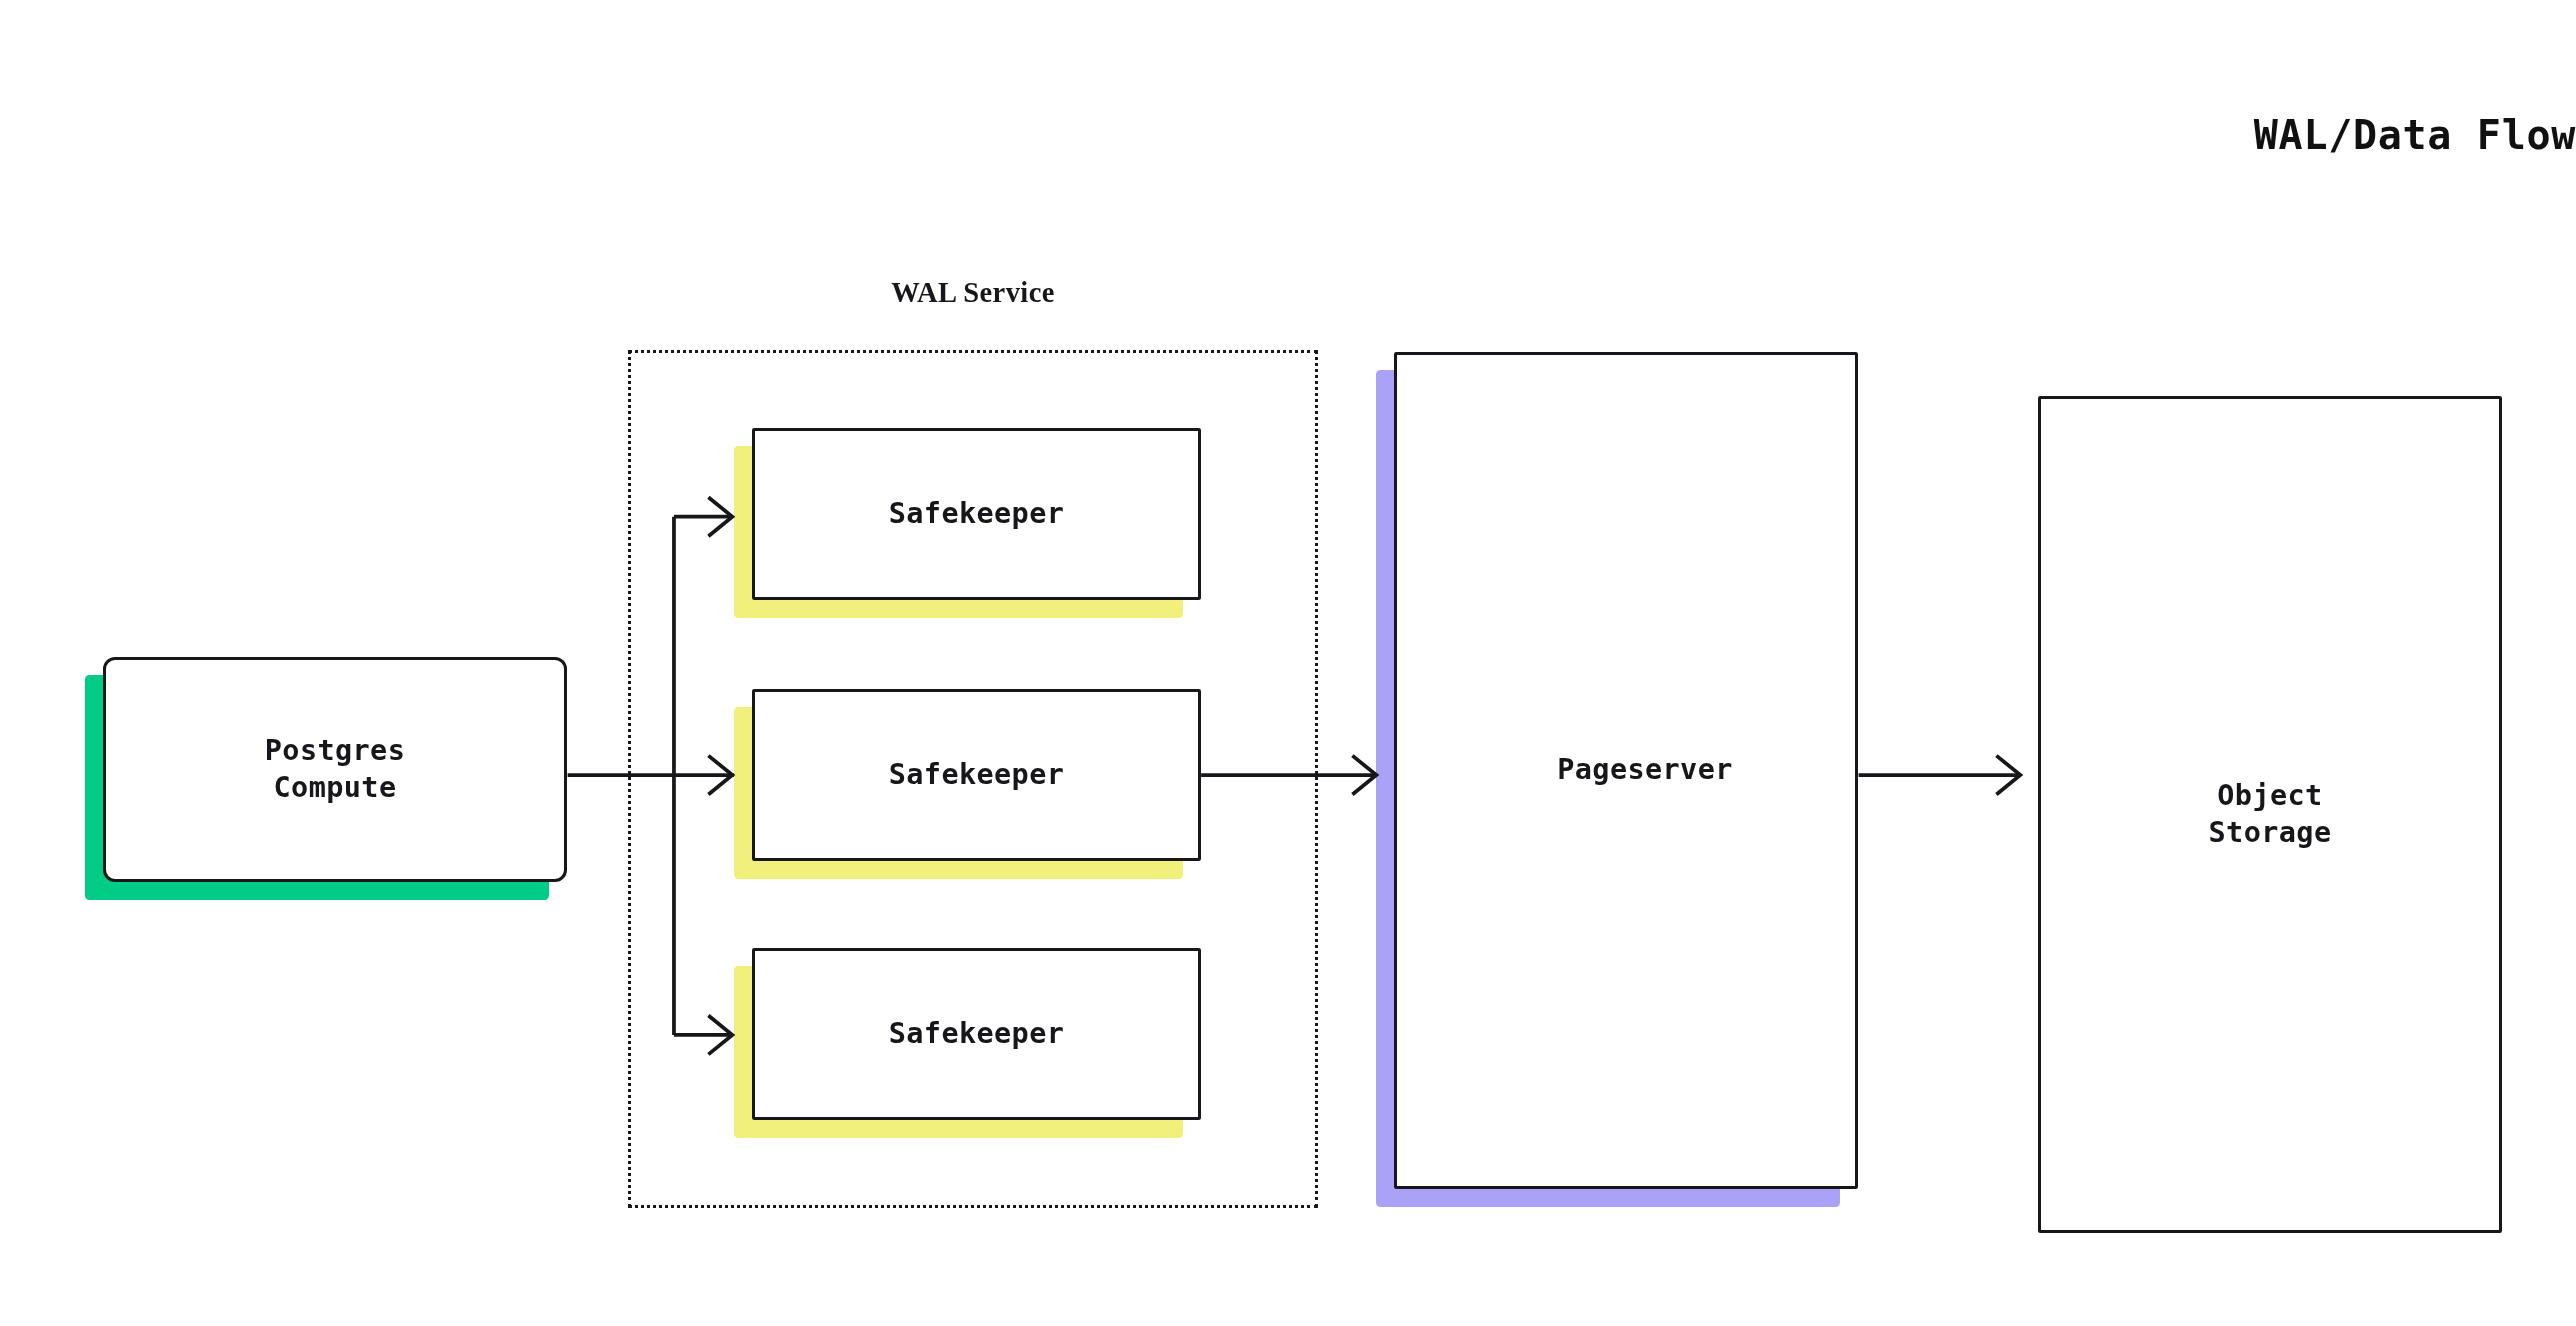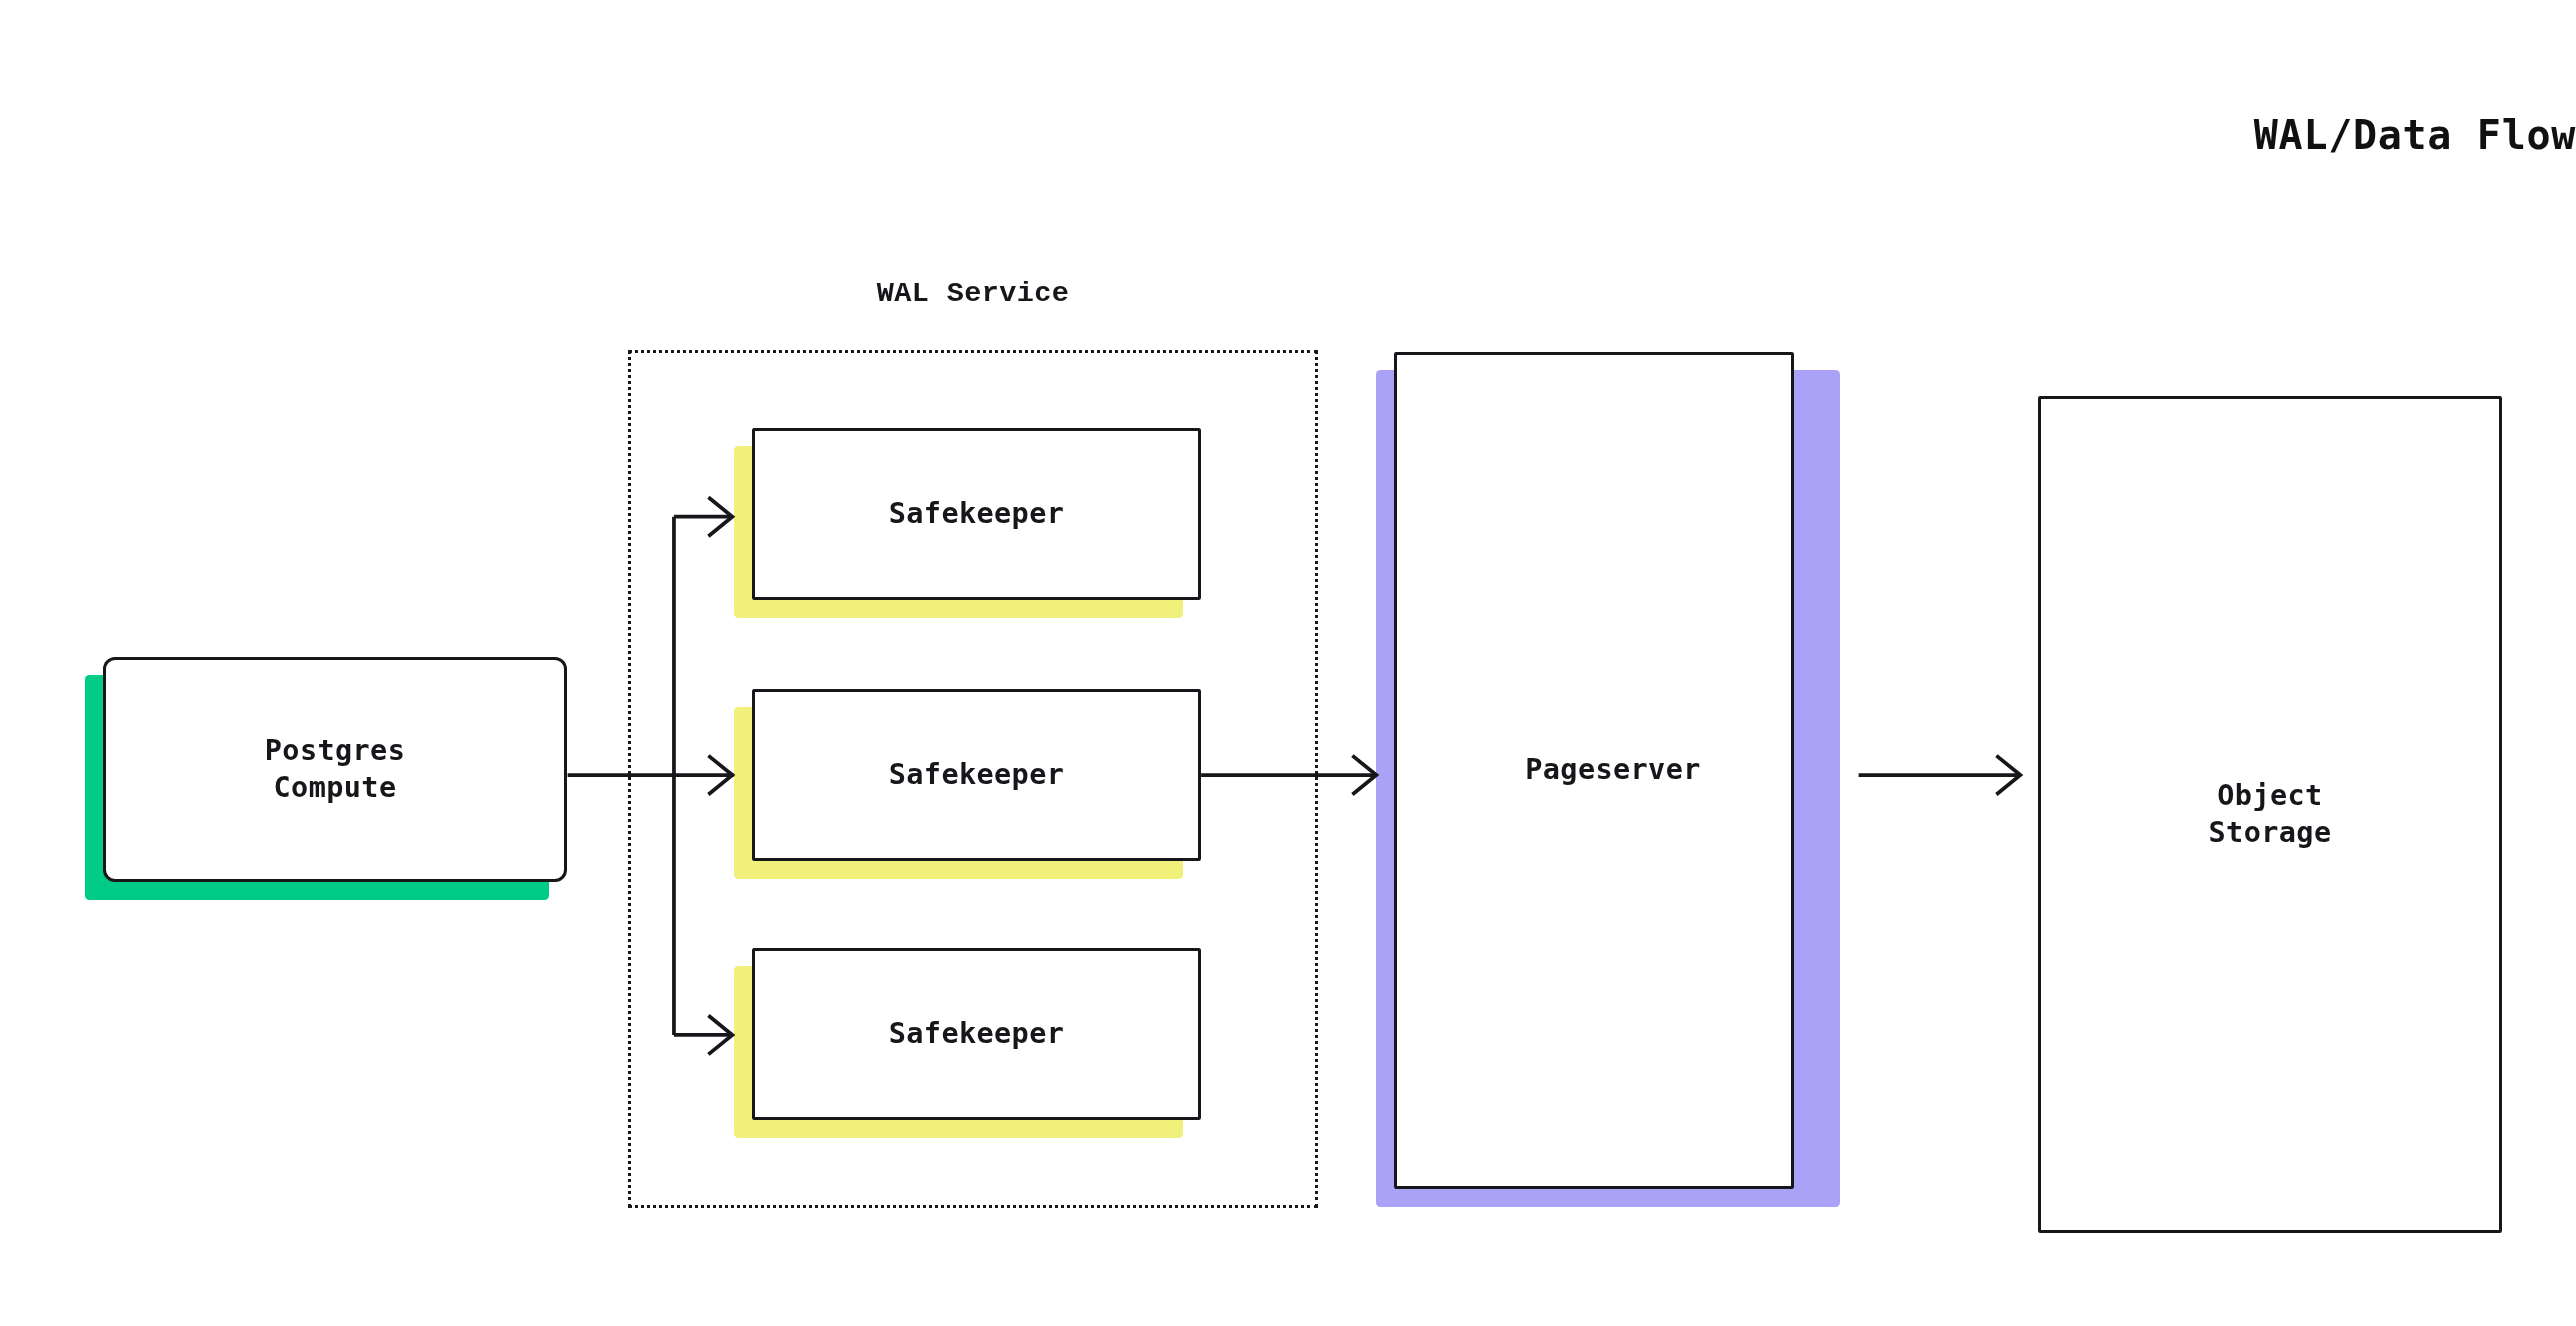--- a/index.html
+++ b/index.html
@@ -70,21 +70,21 @@
   
   .group-box {
     position: absolute;
     box-sizing: border-box;
     border: 3.7px dotted #17171b;
     background: transparent;
     z-index: 1;
   }
   .group-title {
     position: absolute;
-    font-family: Liberation Mono, monospace;
+    font-family: Liberation Serif, serif;
     font-size: 28.5px;
     font-weight: bold;
     color: #17171b;
     text-align: center;
     z-index: 3;
     letter-spacing: 0.4px;
   }
 
   
   #connectors {
@@ -137,21 +137,21 @@
   <div class="node" style="left:752px; top:689px; width:449px; height:172px;">
     <span class="node-label">Safekeeper</span>
   </div>
 
   <div class="shadow-plate" style="left:734px; top:966px; width:449px; height:172px; background:#F0F07A;"></div>
   <div class="node" style="left:752px; top:948px; width:449px; height:172px;">
     <span class="node-label">Safekeeper</span>
   </div>
 
   <div class="shadow-plate" style="left:1376px; top:370px; width:464px; height:837px; background:#A9A2F6;"></div>
-  <div class="node" style="left:1394px; top:352px; width:400px; height:837px;padding-left:38px;">
+  <div class="node" style="left:1394px; top:352px; width:464px; height:837px;padding-left:38px;">
     <span class="node-label">Pageserver</span>
   </div>
 
   <div class="shadow-plate" style="left:2020px; top:370px; width:464px; height:837px; background:#F9A köz;"></div>
   <div class="node" style="left:2038px; top:352px; width:464px; height:837px;margin-top:44px;">
     <span class="node-label">Object
 Storage</span>
   </div>
 
   <svg id="connectors" viewBox="0 0 3440 1772" xmlns="http://www.w3.org/2000/svg">

